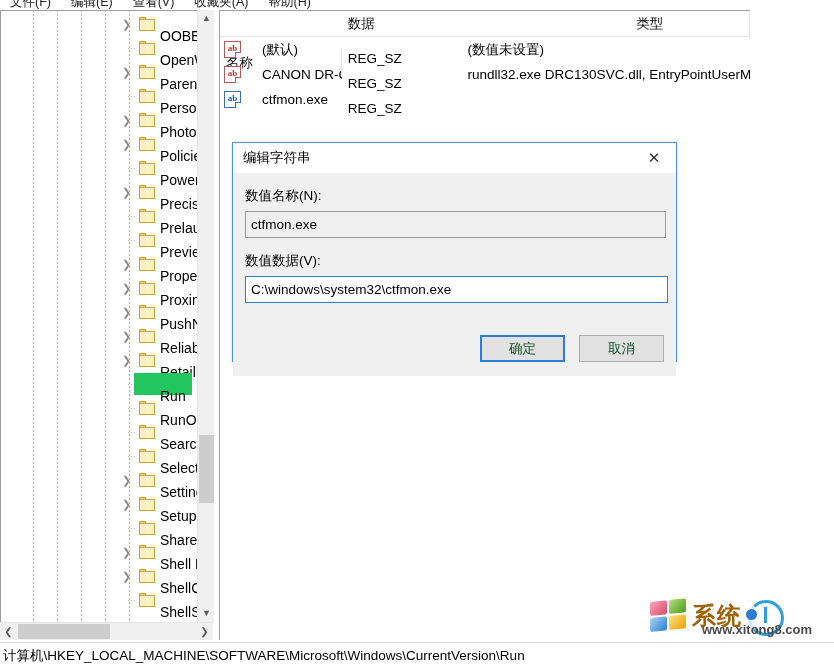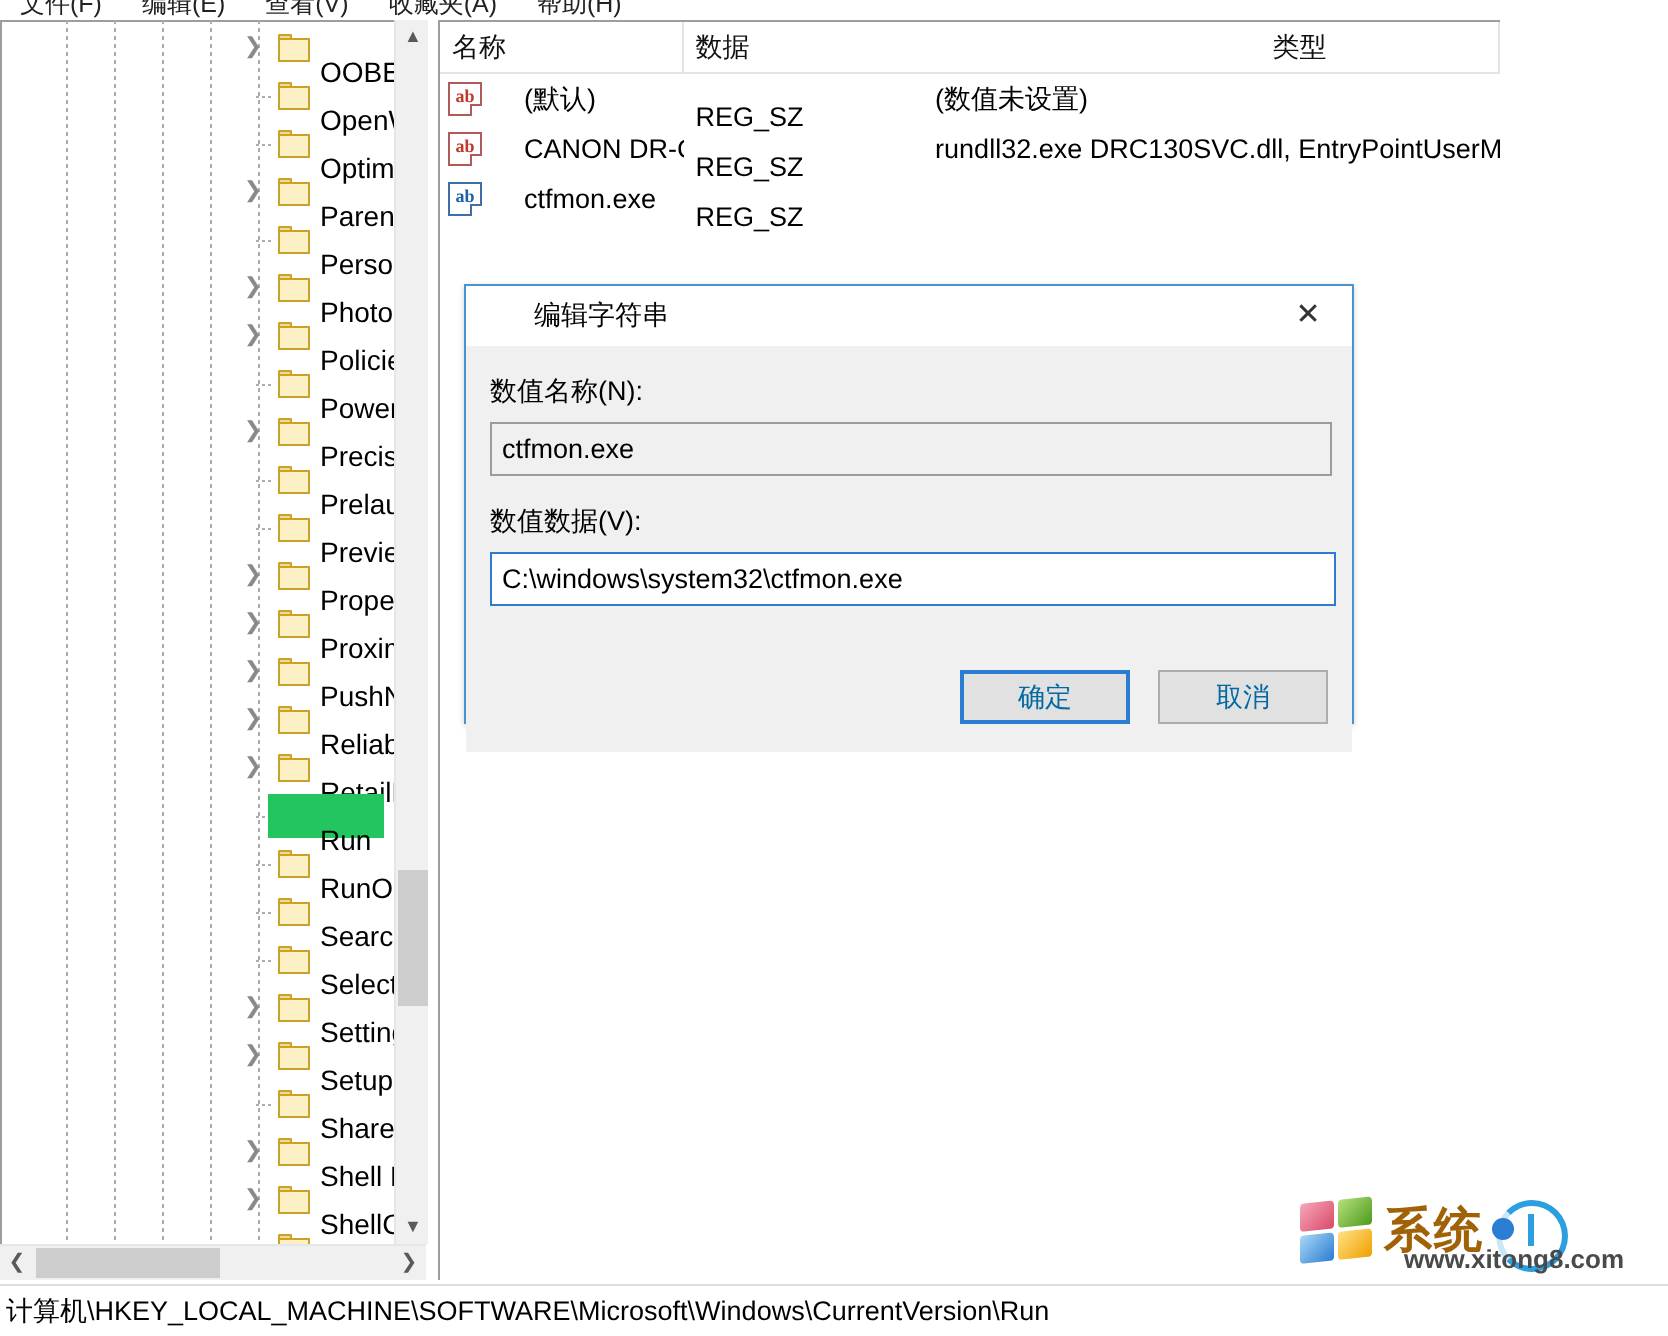--- a/index.html
+++ b/index.html
@@ -247,21 +247,21 @@
   .value-header .col {
     position: relative;
     height: 25px;
     line-height: 25px;
     font-size: 13.5px;
     color: #111;
     padding-left: 6px;
     box-sizing: border-box;
     border-right: 1px solid #e5e5e5;
   }
-  .value-header .col.c1 { width: 122px; }
+  .value-header .col.c1 { width: 122px; margin-top: 39px; }
   .value-header .col.c2 { width: 120px; }
   .value-header .col.c3 { width: 289px; border-right: none; }
 
   .value-row {
     height: 25px;
     display: flex;
     align-items: center;
     font-size: 13.5px;
   }
   .value-row .cell {
@@ -354,21 +354,20 @@
     position: relative;
     height: 30px;
     background: #ffffff;
     display: flex;
     align-items: center;
   }
   .dialog-title .title-text {
     padding-left: 10px;
     font-size: 13.5px;
     color: #000;
-    margin-left: 24px;
   }
   .dlg-close {
     position: absolute;
     right: 0; top: 0;
     width: 44px;
     height: 29px;
     line-height: 29px;
     text-align: center;
     font-size: 15px;
     color: #333;
@@ -412,21 +411,21 @@
     display: flex;
     gap: 14px;
   }
   .dlg-btn {
     width: 85px;
     height: 27px;
     box-sizing: border-box;
     background: #e1e1e1;
     border: 1px solid #adadad;
     font-size: 13.5px;
-    color: #0369a1;
+    color: #14532d;
     display: flex;
     align-items: center;
     justify-content: center;
     font-family: Liberation Serif, serif;
   }
   .dlg-btn.default {
     border: 2px solid #2b7cd3;
     background: #e1e1e1;
   }
 
@@ -539,30 +538,20 @@
           </div>
         </div>
         <div class="tree-row">
           <div class="elbow"></div>
           <div class="folder-icon">
             <span class="tab"></span>
             <span class="body"></span>
           </div>
           <div class="node-label-wrap">
             <span class="node-label">OpenW</span>
-          </div>
-        </div>
-        <div class="tree-row">
-          <div class="elbow"></div>
-          <div class="folder-icon">
-            <span class="tab"></span>
-            <span class="body"></span>
-          </div>
-          <div class="node-label-wrap">
-            <span class="node-label">Optim</span>
           </div>
         </div>
         <div class="tree-row">
           <div class="expander">❯</div>
           <div class="folder-icon">
             <span class="tab"></span>
             <span class="body"></span>
           </div>
           <div class="node-label-wrap">
             <span class="node-label">Parent</span>

